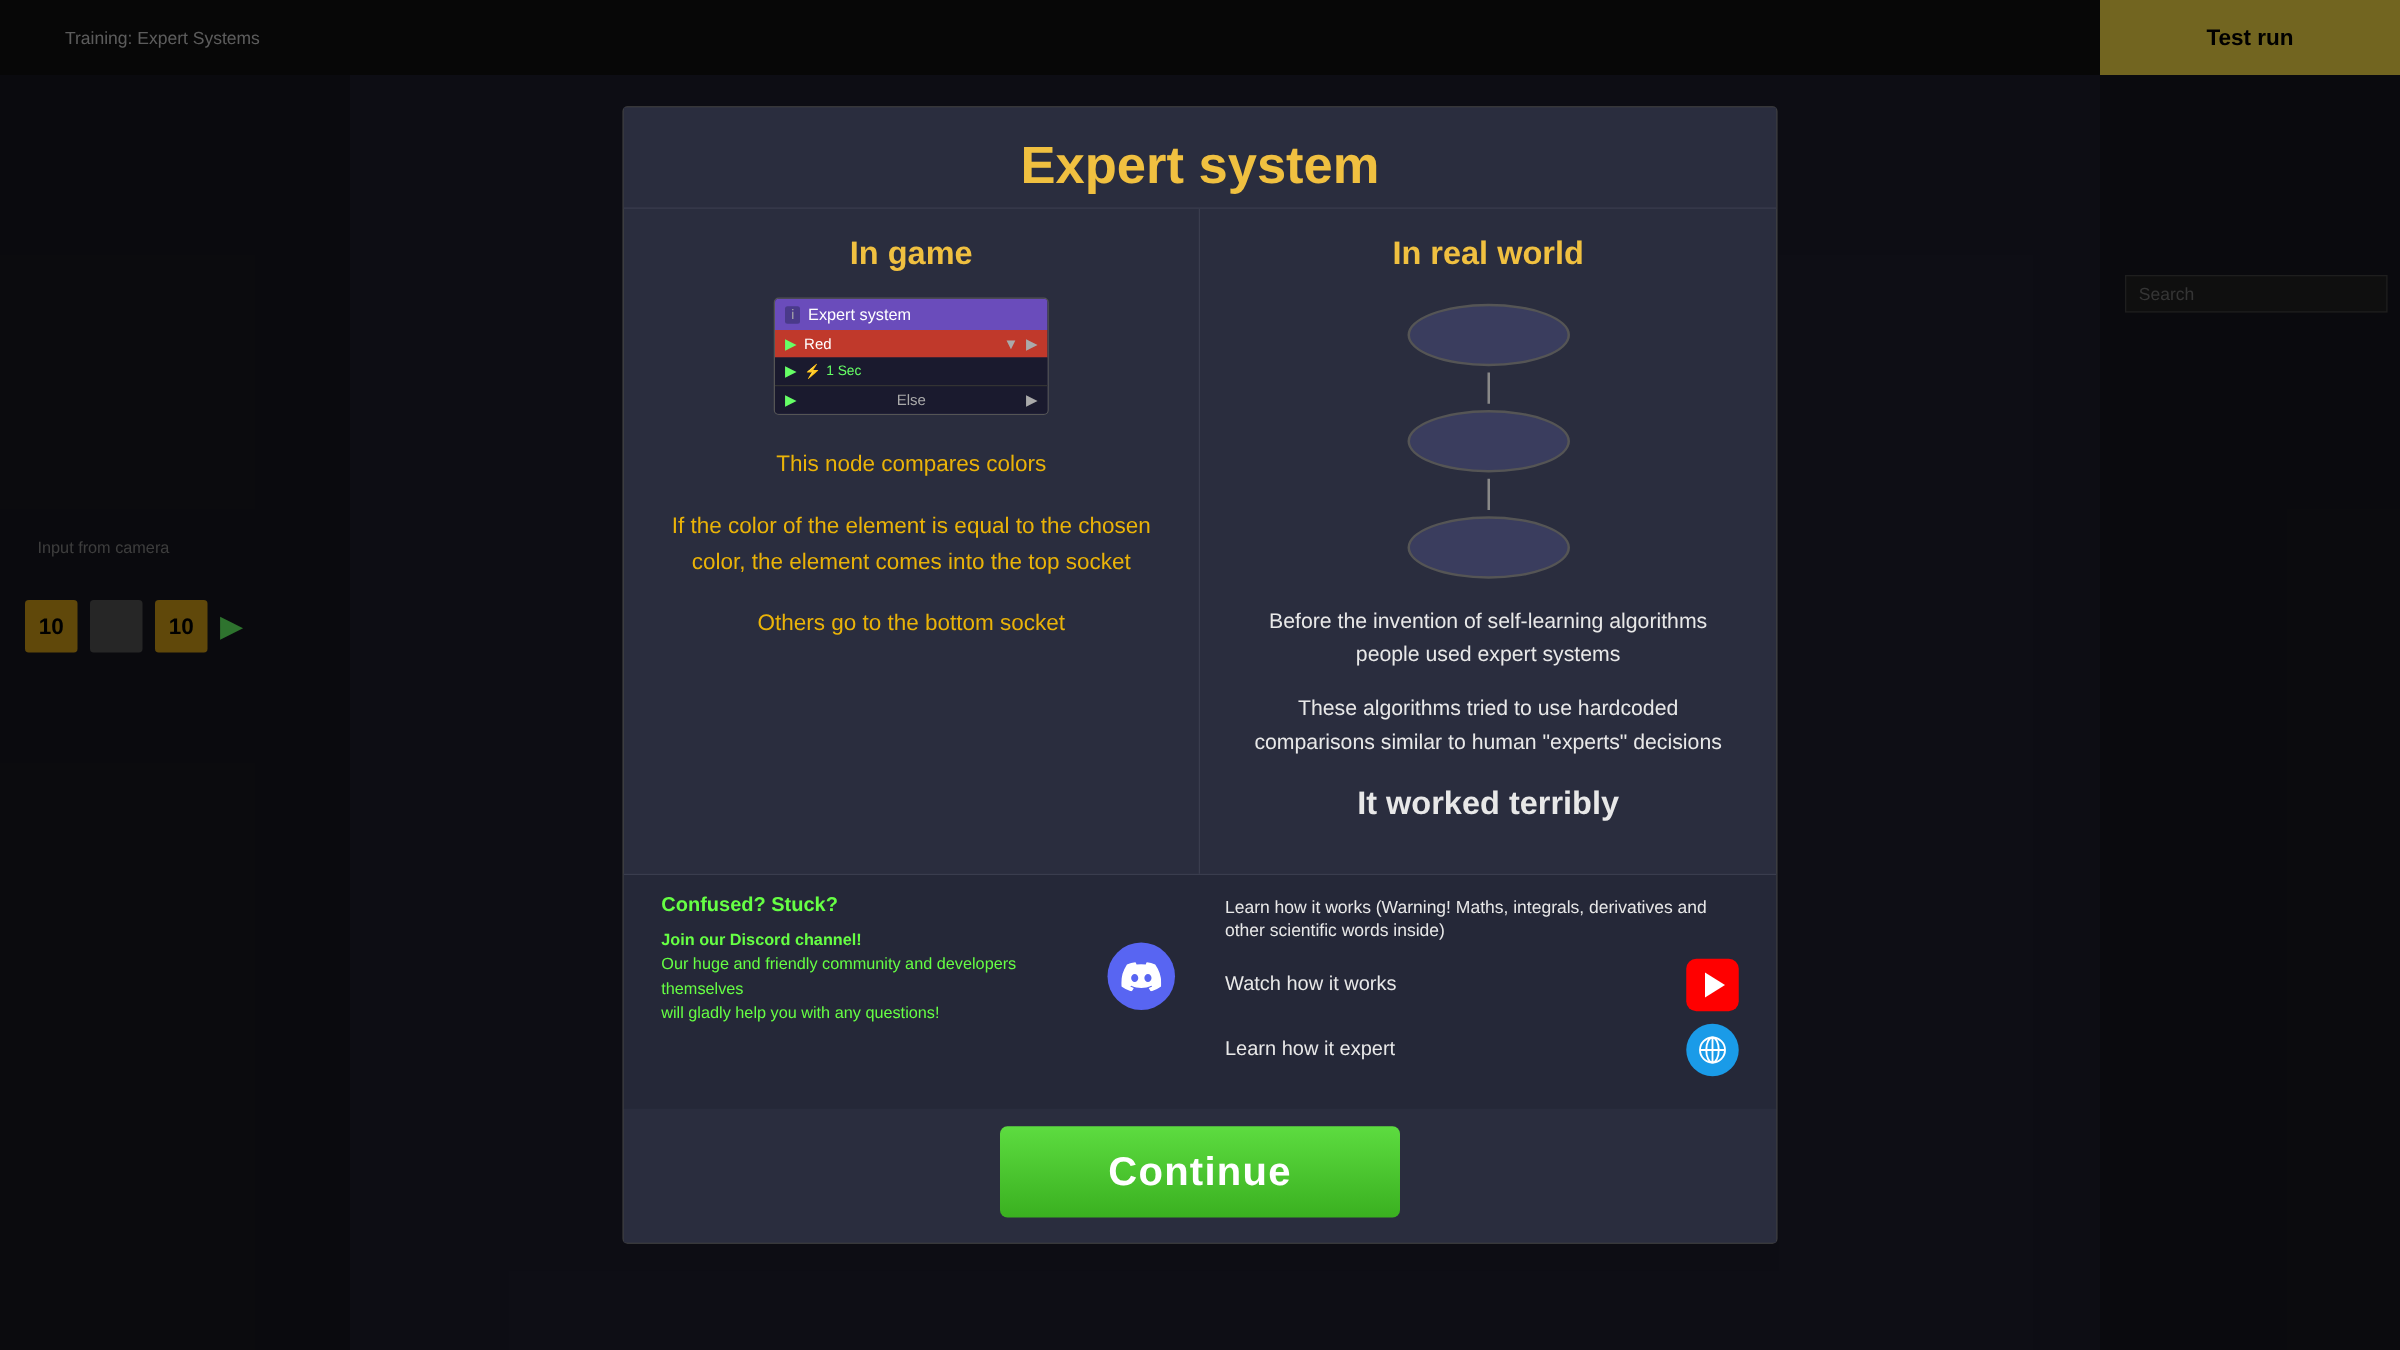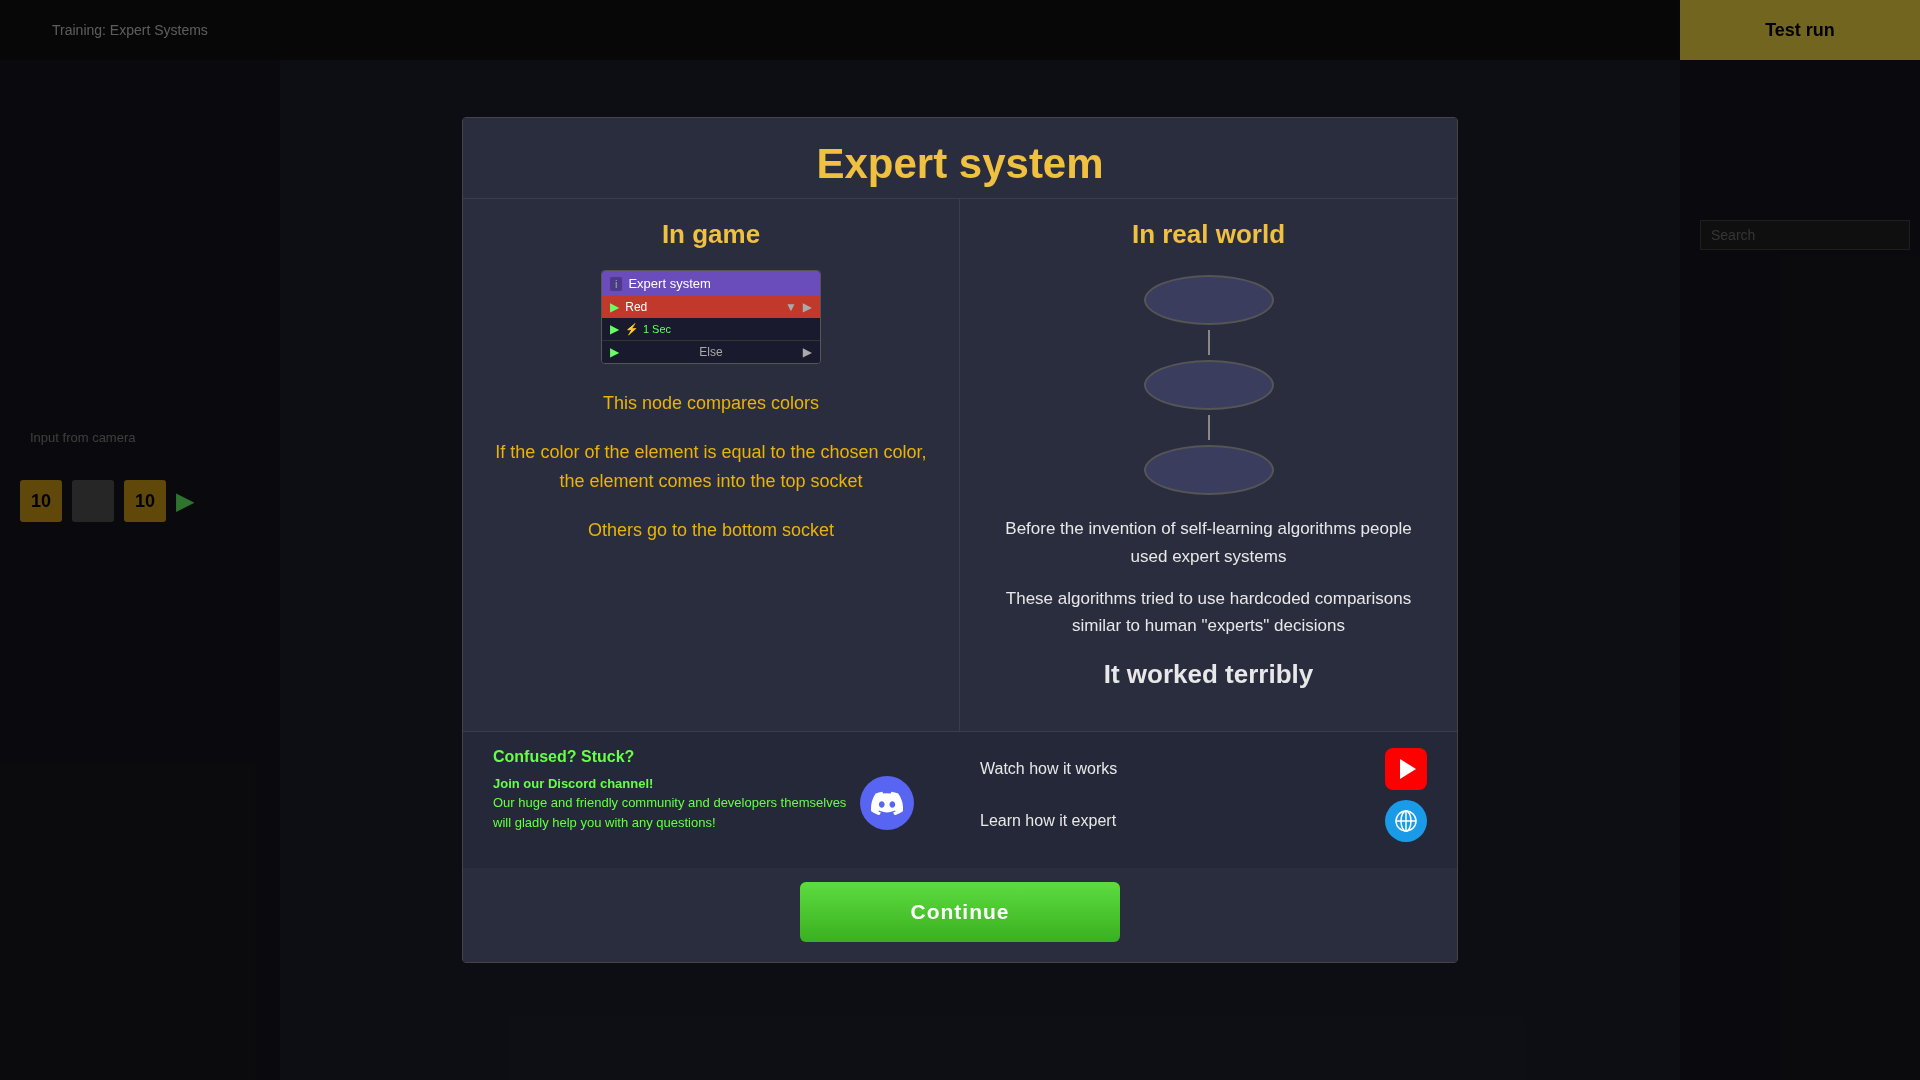--- a/index.html
+++ b/index.html
@@ -58,21 +58,21 @@
       width: 100%; height: 100%;
       background: rgba(0,0,0,0.55);
       display: flex;
       align-items: center;
       justify-content: center;
       z-index: 10;
     }
 
     
     .modal {
-      width: 996px;
+      width: 924px;
       background: #2a2d3e;
       border: 1px solid #444;
       border-radius: 4px;
       position: relative;
     }
 
     
     .modal-header {
       background: #2a2d3e;
       padding: 22px 30px 10px;
@@ -355,21 +355,21 @@
       background: #2a2d3e;
     }
 
     .continue-btn {
       background: linear-gradient(to bottom, #5ddc40, #3ab020);
       border: none;
       border-radius: 6px;
       padding: 18px 0;
       width: 320px;
       color: white;
-      font-size: 21px;
+      font-size: 32px;
       font-weight: bold;
       cursor: pointer;
       letter-spacing: 1px;
     }
 
     
     .bg-left-panel {
       position: absolute;
       top: 60px; left: 0;
       width: 280px;
@@ -545,20 +545,21 @@
           </div>
           <div class="discord-icon">
             <svg width="32" height="24" viewBox="0 0 32 24" fill="white">
               <path d="M27.17 2.56A26.47 26.47 0 0 0 20.5.77a.1.1 0 0 0-.1.05c-.3.53-.63 1.22-.86 1.77a24.45 24.45 0 0 0-7.29 0C12 2.04 11.67 1.35 11.36.82a.1.1 0 0 0-.1-.05 26.4 26.4 0 0 0-6.67 1.79.09.09 0 0 0-.04.04C.67 8.56-.4 14.38.12 20.13a.11.11 0 0 0 .04.07 26.6 26.6 0 0 0 8 4.04.1.1 0 0 0 .11-.04 19.1 19.1 0 0 0 1.65-2.68.1.1 0 0 0-.06-.14 17.5 17.5 0 0 1-2.5-1.19.1.1 0 0 1-.01-.16c.17-.13.34-.26.5-.4a.1.1 0 0 1 .1-.01c5.24 2.39 10.92 2.39 16.1 0a.1.1 0 0 1 .1.01c.16.14.33.27.5.4a.1.1 0 0 1-.01.16 16.4 16.4 0 0 1-2.5 1.19.1.1 0 0 0-.06.14c.49.95 1.06 1.84 1.65 2.68a.1.1 0 0 0 .11.04 26.53 26.53 0 0 0 8.01-4.04.1.1 0 0 0 .04-.07c.67-6.74-1.12-12.52-4.73-17.53a.07.07 0 0 0-.04-.04zm-16.4 14.07c-1.57 0-2.86-1.44-2.86-3.2s1.27-3.2 2.86-3.2c1.6 0 2.88 1.45 2.86 3.2 0 1.76-1.27 3.2-2.86 3.2zm10.58 0c-1.57 0-2.86-1.44-2.86-3.2s1.27-3.2 2.86-3.2c1.6 0 2.88 1.45 2.86 3.2 0 1.76-1.26 3.2-2.86 3.2z"></path>
             </svg>
           </div>
         </div>
       </div>
 
       <div class="footer-right">
+        <div class="learn-description">Learn how it works (Warning! Maths, integrals, derivatives and other scientific words inside)</div>
 
         <div class="link-row">
           <span class="link-label">Watch how it works</span>
           <div class="youtube-btn">
             <div class="youtube-play"></div>
           </div>
         </div>
 
         <div class="link-row">
           <span class="link-label">Learn how it expert</span>

